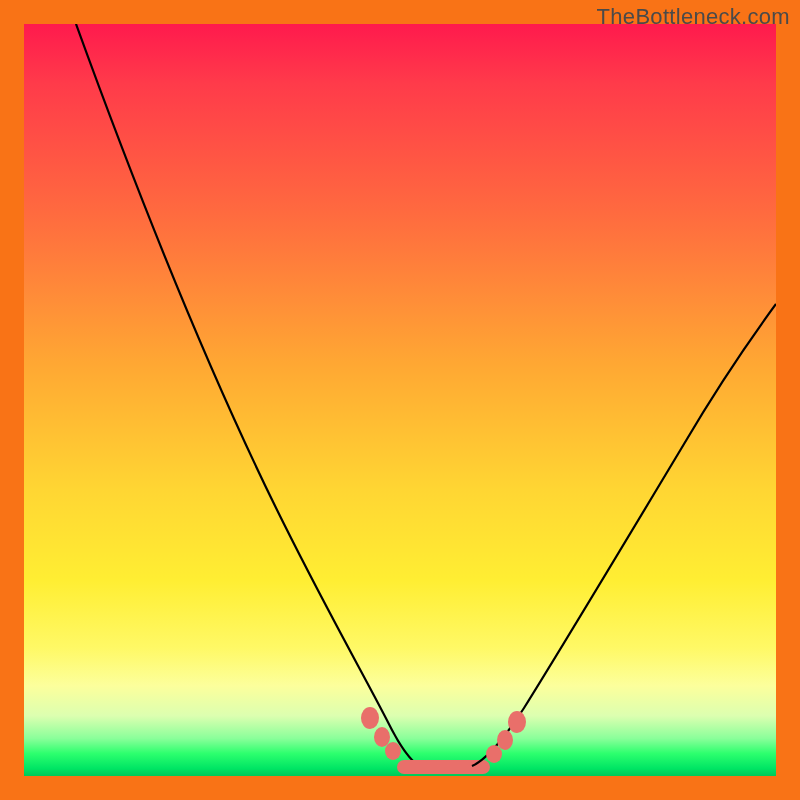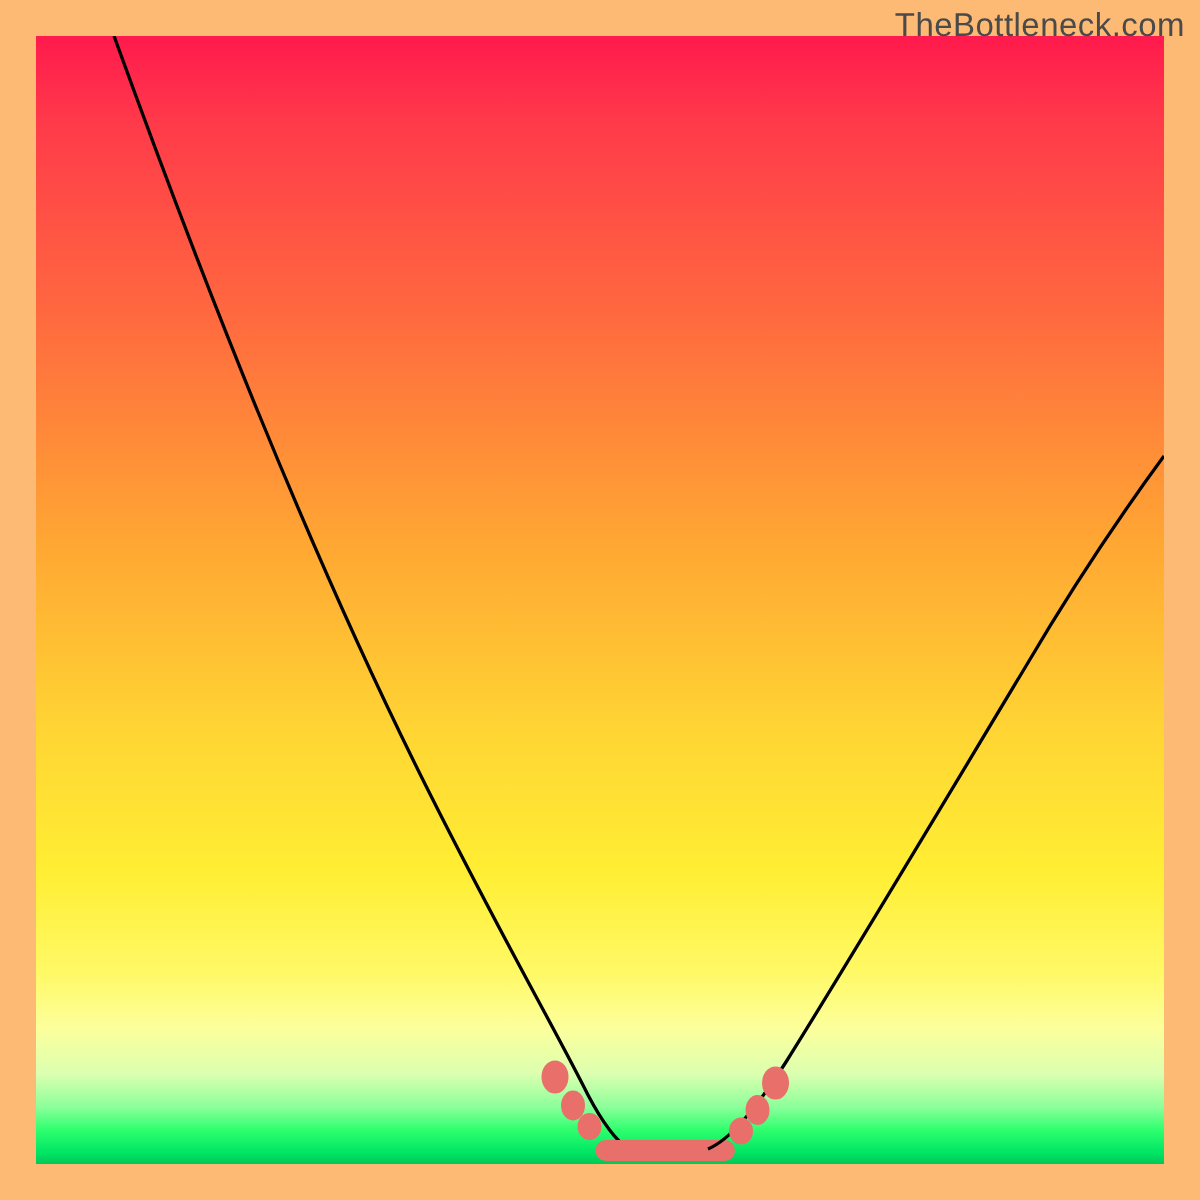--- a/index.html
+++ b/index.html
@@ -9,21 +9,21 @@
     height: 800px;
     overflow: hidden;
     background: #000;
     font-family: Arial, Helvetica, sans-serif;
   }
   .frame {
     position: absolute;
     left: 0; top: 0;
     width: 800px;
     height: 800px;
-    background: #fdba74;
+    background: #f97316;
   }
   .plot {
     position: absolute;
     left: 24px;
     top: 24px;
     width: 752px;
     height: 752px;
     
     background: linear-gradient(
       to bottom,

